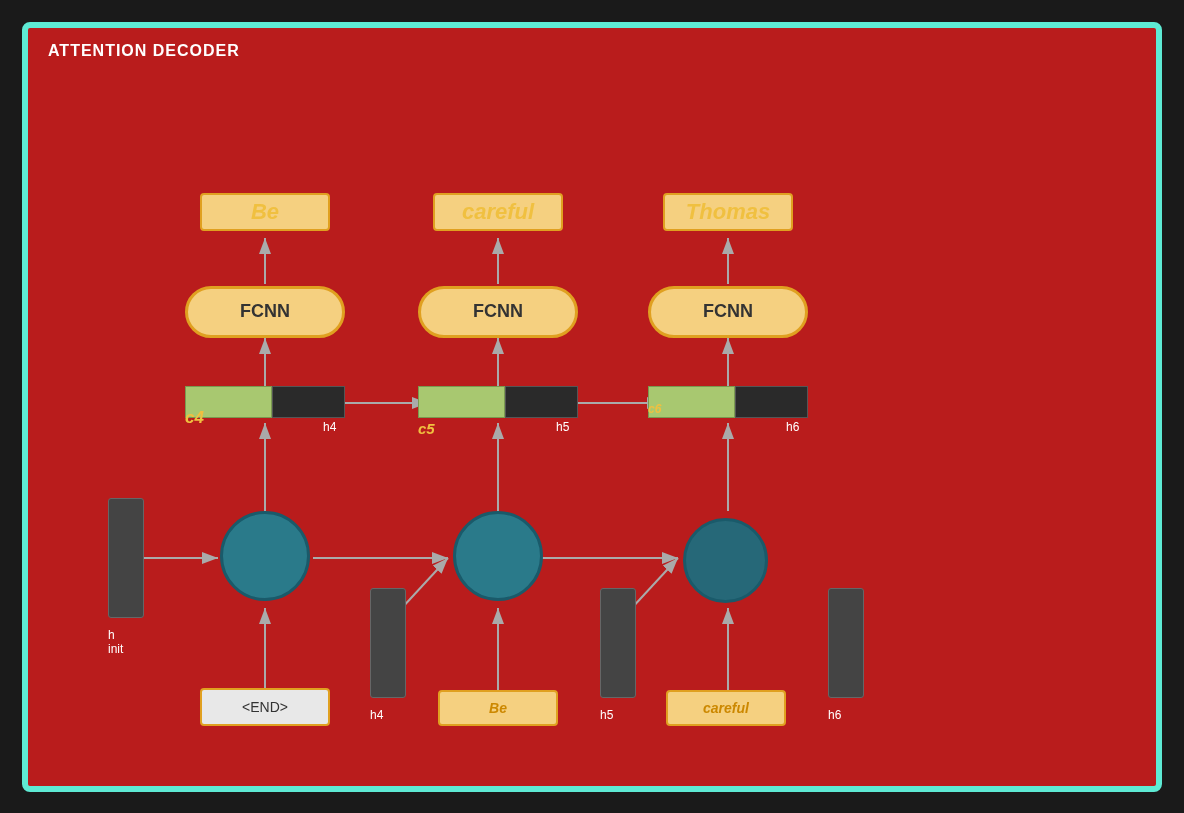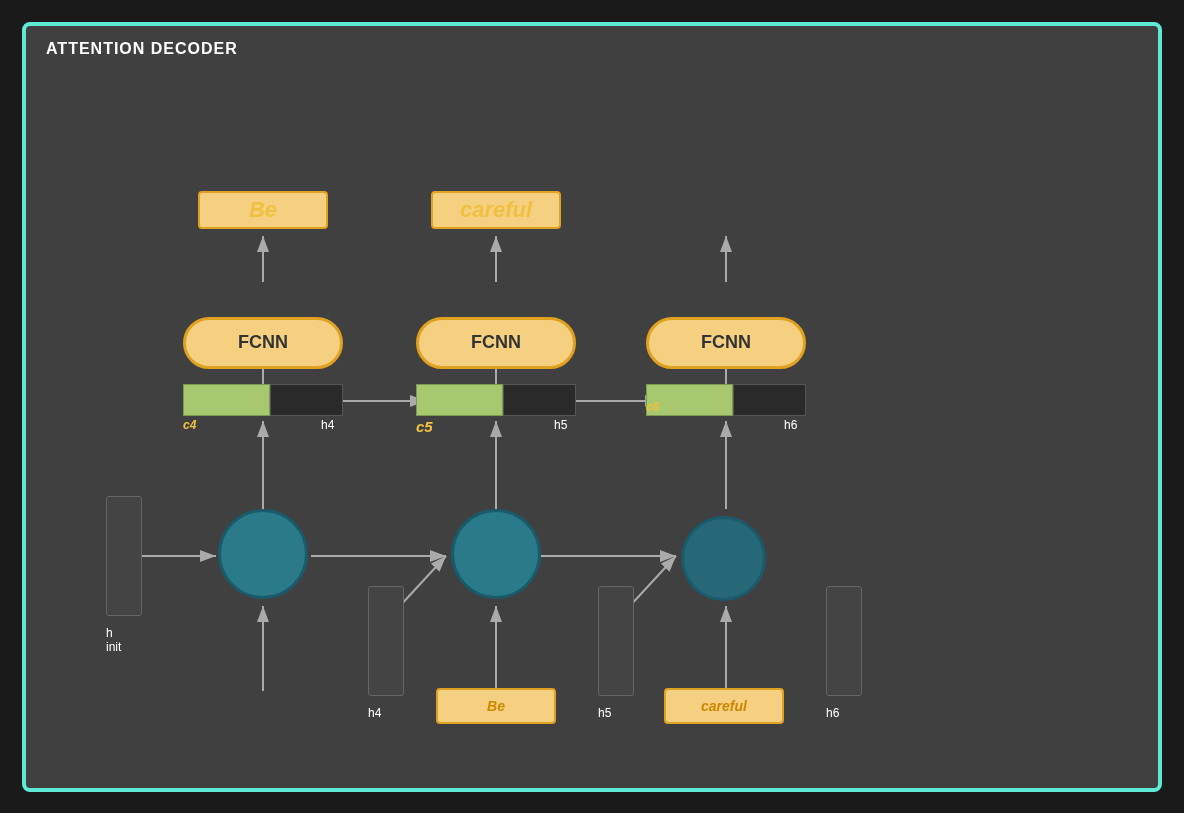--- a/index.html
+++ b/index.html
@@ -8,22 +8,22 @@
       height: 813px;
       background: #1a1a1a;
       display: flex;
       align-items: center;
       justify-content: center;
       font-family: Arial, sans-serif;
     }
     .outer-frame {
       width: 1140px;
       height: 770px;
-      background: #404040;
-      border: 4px solid #5eead4;
+      background: #b91c1c;
+      border: 6px solid #5eead4;
       border-radius: 8px;
       position: relative;
       overflow: hidden;
     }
     .title {
       position: absolute;
       top: 14px;
       left: 20px;
       color: white;
       font-size: 16px;
@@ -51,21 +51,20 @@
       border: 3px solid #e0a020;
       border-radius: 30px;
       width: 160px;
       height: 52px;
       display: flex;
       align-items: center;
       justify-content: center;
       font-size: 18px;
       font-weight: bold;
       color: #333;
-      margin-top: 33px;
     }
 
     
     .state-bar {
       position: absolute;
       display: flex;
       height: 32px;
     }
     .state-green {
       background: #a8c870;
@@ -208,25 +207,28 @@
   </div>
 
   <div class="fcnn-node" style="left:157px; top:258px;">
     <span>FCNN</span>
   </div>
 
   <div class="state-bar" style="left:157px; top:358px; width:160px;">
     <div class="state-green"></div>
     <div class="state-dark"></div>
   </div>
-  <span class="label label-italic" style="left:157px; top:392px; font-size:12px;">c4</span>
+  <span class="label label-italic" style="left:157px; top:380px; font-size:17px;">c4</span>
   <span class="label" style="left:295px; top:392px; font-size:12px;">h4</span>
 
   <div class="decoder-circle" style="left:192px; top:483px; width:90px; height:90px;"></div>
 
+  <div class="input-token end-token" style="left:172px; top:660px;">
+    <span>&lt;END&gt;</span>
+  </div>
 
   <div class="v-bar" style="left:80px; top:470px; width:36px; height:120px;"></div>
   <span class="label" style="left:80px; top:600px; font-size:12px; white-space:pre-line;">h
 init</span>
 
   <div class="v-bar" style="left:342px; top:560px; width:36px; height:110px;"></div>
   <span class="label" style="left:342px; top:680px; font-size:12px;">h4</span>
 
   <div class="output-word" style="left:405px; top:165px;">
     <span class="label-output">careful</span>
@@ -245,20 +247,23 @@
 
   <div class="decoder-circle" style="left:425px; top:483px; width:90px; height:90px;"></div>
 
   <div class="input-token word-token" style="left:410px; top:662px;">
     <span>Be</span>
   </div>
 
   <div class="v-bar" style="left:572px; top:560px; width:36px; height:110px;"></div>
   <span class="label" style="left:572px; top:680px; font-size:12px;">h5</span>
 
+  <div class="output-word" style="left:635px; top:165px;">
+    <span class="label-output">Thomas</span>
+  </div>
 
   <div class="fcnn-node" style="left:620px; top:258px;">
     <span>FCNN</span>
   </div>
 
   <div class="state-bar" style="left:620px; top:358px; width:160px;">
     <div class="state-green"></div>
     <div class="state-dark"></div>
   </div>
   <span class="label label-italic" style="left:620px; top:374px; font-size:12px;">c6</span>

